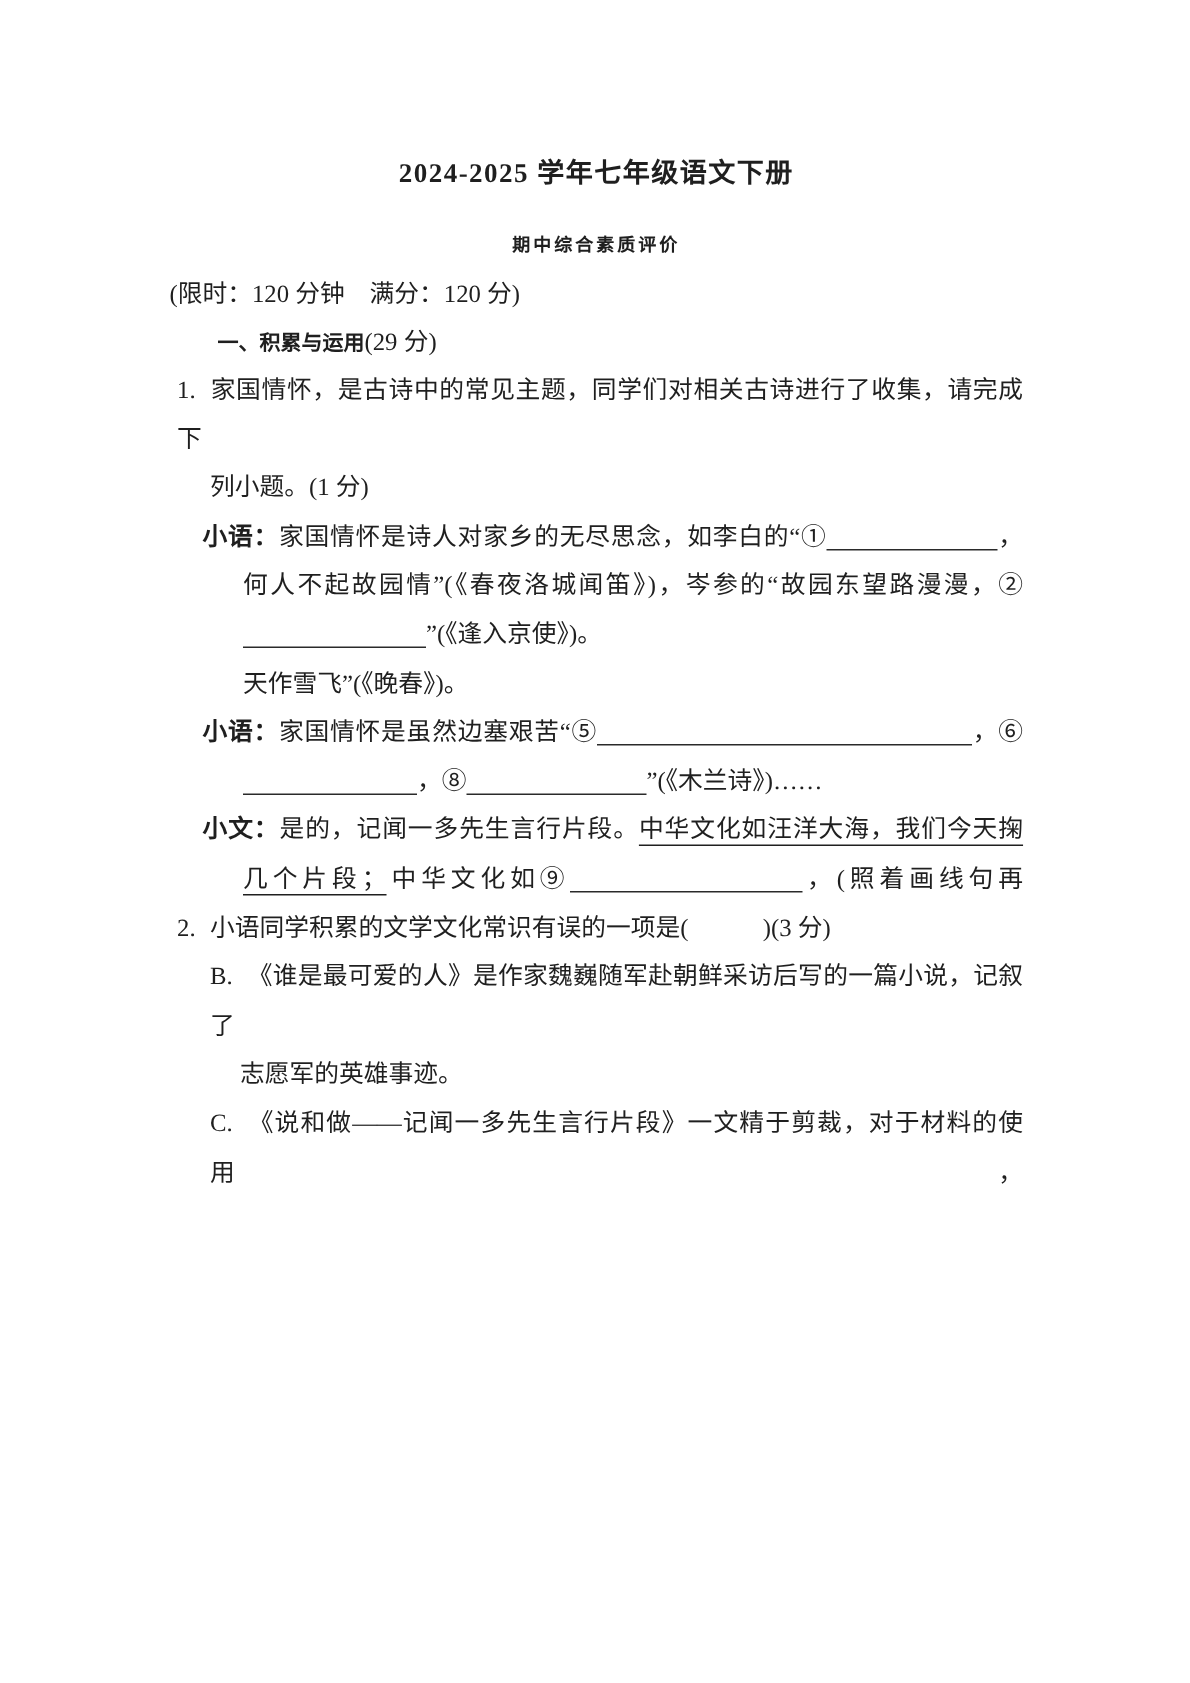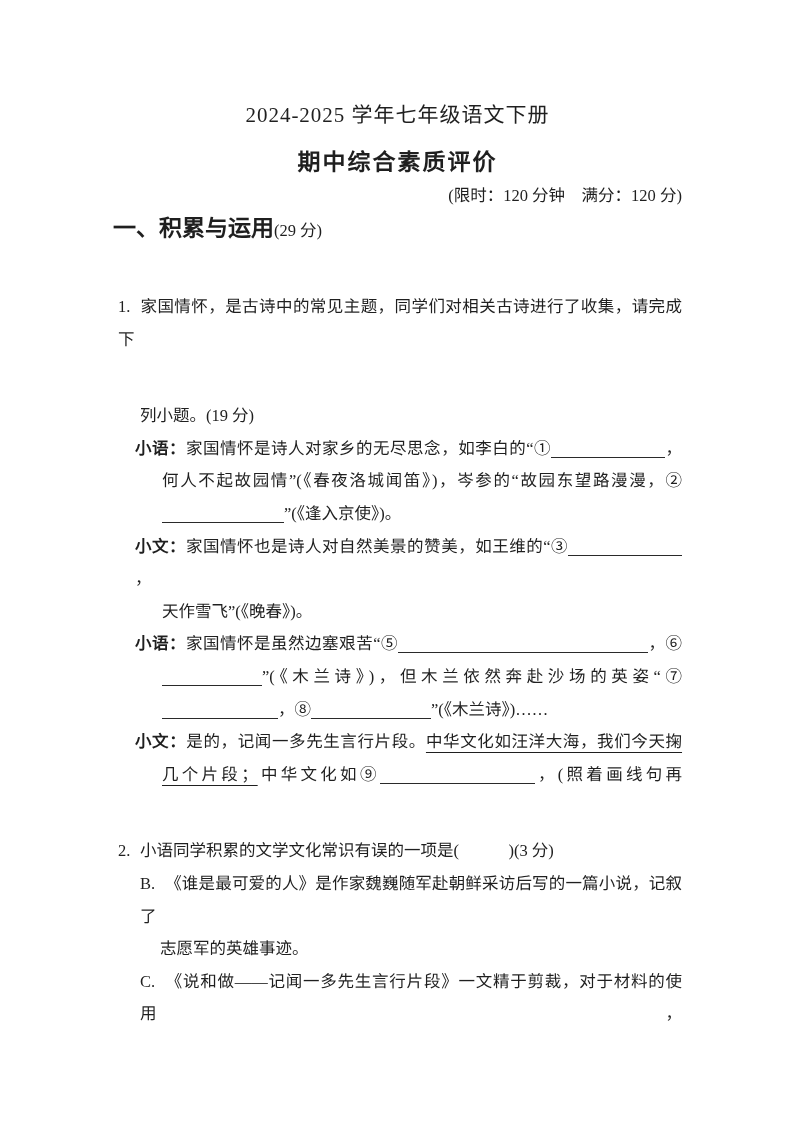--- a/index.html
+++ b/index.html
@@ -3,31 +3,31 @@
 <meta charset="utf-8">
 <style>
   html,body{margin:0;padding:0;background:#ffffff;}
   body{
     width:793px;height:1122px;overflow:hidden;
     color:#1f1f1f;
     font-family:"Liberation Serif","DejaVu Serif",serif;
     font-size:16.5px;
   }
   .page{padding:100px 111px 0 113px;width:569px;}
-  .title1{text-align:center;font-weight:normal;font-size:21px;line-height:30px;letter-spacing:1px;}
-  .title2{text-align:center;font-weight:bold;font-size:23px;line-height:30px;margin-top:18px;letter-spacing:2px;}
-  .meta{text-align:right;line-height:32px;margin-top:2px;}
+  .title1{text-align:center;font-weight:bold;font-size:18px;line-height:30px;letter-spacing:1px;}
+  .title2{text-align:center;font-weight:bold;font-size:12px;line-height:30px;margin-top:18px;letter-spacing:2px;}
+  .meta{line-height:32px;margin-top:2px;}
   .heading{line-height:32px;}
-  .heading .hb{font-family:"Liberation Sans","DejaVu Sans",sans-serif;font-weight:bold;font-size:23px;}
+  .heading .hb{font-family:"Liberation Sans","DejaVu Sans",sans-serif;font-weight:bold;font-size:14px;margin-left:32px;}
   .block{line-height:32.6px;}
   .line{text-align:justify;text-align-last:justify;}
   .line.lastline{text-align-last:left;}
   
   .block.item{margin-left:5px;}
-  .block.item .line{padding-left:22px;margin-top:44px;}
+  .block.item .line{padding-left:22px;}
   .block.item .line.first{padding-left:0;}
   .block.item .marker{display:inline-block;width:22px;}
   
   .block.dialog{margin-left:22px;}
   .block.dialog .line{padding-left:27px;}
   .block.dialog .line.first{padding-left:0;}
   .block.dialog .marker{font-weight:bold;margin-top:20px;}
   
   .block.option{margin-left:27px;}
   .block.option .line{padding-left:20px;}
@@ -41,34 +41,32 @@
 <body>
 
 <div class="page">
   <div class="title1">2024-2025 学年七年级语文下册</div>
   <div class="title2">期中综合素质评价</div>
   <div class="meta">(限时：120 分钟　满分：120 分)</div>
   <div class="heading"><span class="hb">一、积累与运用</span><span>(29 分)</span></div>
   <div id="content">
       <div class="block item">
         <div class="line first"><span class="marker">1.</span><span>家国情怀，是古诗中的常见主题，同学们对相关古诗进行了收集，请完成下</span></div>
-        <div class="line lastline"><span>列小题。(19 分)</span></div>
+        <div class="line lastline"><span>列小题。(1 分)</span></div>
       </div>
       <div class="block dialog">
         <div class="line first"><span class="marker">小语：</span><span>家国情怀是诗人对家乡的无尽思念，如李白的“①</span><span class="blank" style="width: 114px;"></span><span>，</span></div>
         <div class="line"><span>何人不起故园情”(《春夜洛城闻笛》)，岑参的“故园东望路漫漫，②</span></div>
         <div class="line lastline"><span class="blank" style="width: 122px;"></span><span>”(《逢入京使》)。</span></div>
       </div>
       <div class="block dialog">
-        <div class="line first"><span class="marker">小文：</span><span>家国情怀也是诗人对自然美景的赞美，如王维的“③</span><span class="blank" style="width: 114px;"></span><span>，</span></div>
         <div class="line lastline"><span>天作雪飞”(《晚春》)。</span></div>
       </div>
       <div class="block dialog">
         <div class="line first"><span class="marker">小语：</span><span>家国情怀是虽然边塞艰苦“⑤</span><span class="blank" style="width: 250px;"></span><span>，⑥</span></div>
-        <div class="line"><span class="blank" style="width: 100px;"></span><span>”(《木兰诗》)，但木兰依然奔赴沙场的英姿“⑦</span></div>
         <div class="line lastline"><span class="blank" style="width: 116px;"></span><span>，⑧</span><span class="blank" style="width: 120px;"></span><span>”(《木兰诗》)……</span></div>
       </div>
       <div class="block dialog">
         <div class="line first"><span class="marker">小文：</span><span>是的，记闻一多先生言行片段。</span><span class="ul">中华文化如汪洋大海，我们今天掬</span></div>
         <div class="line"><span class="ul">几个片段；</span><span>中华文化如⑨</span><span class="blank" style="width: 155px;"></span><span>，(照着画线句再</span></div>
       </div>
       <div class="block item">
         <div class="line first lastline"><span class="marker">2.</span><span>小语同学积累的文学文化常识有误的一项是(　　　)(3 分)</span></div>
       </div>
       <div class="block option">

